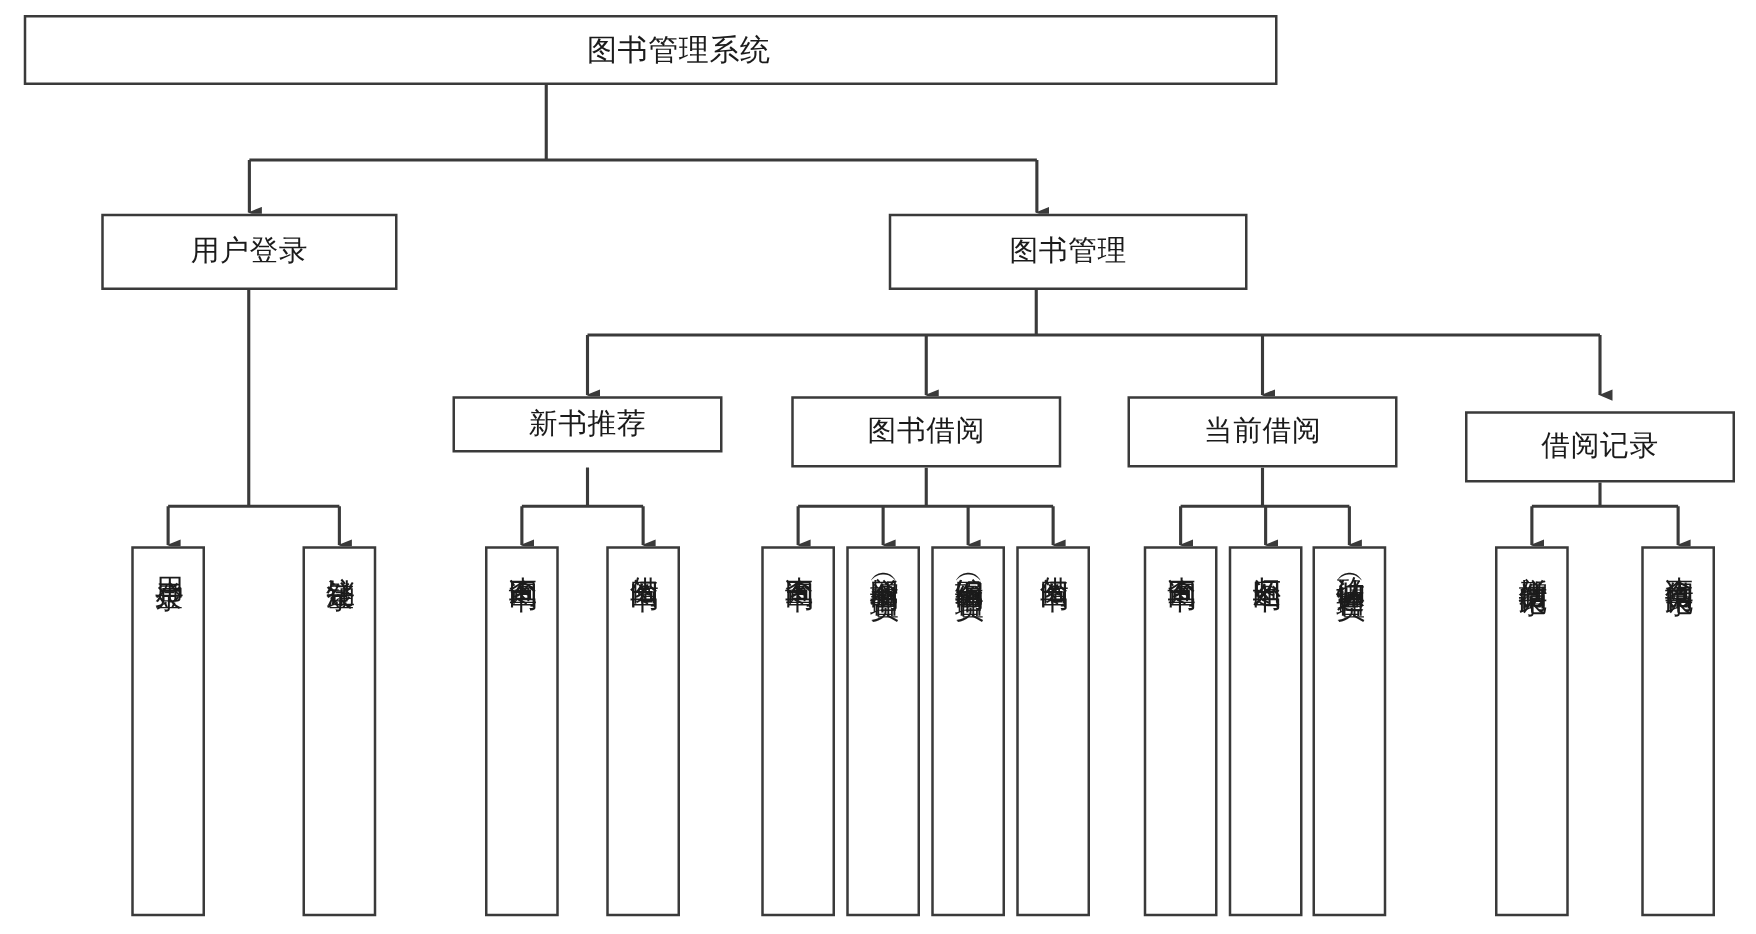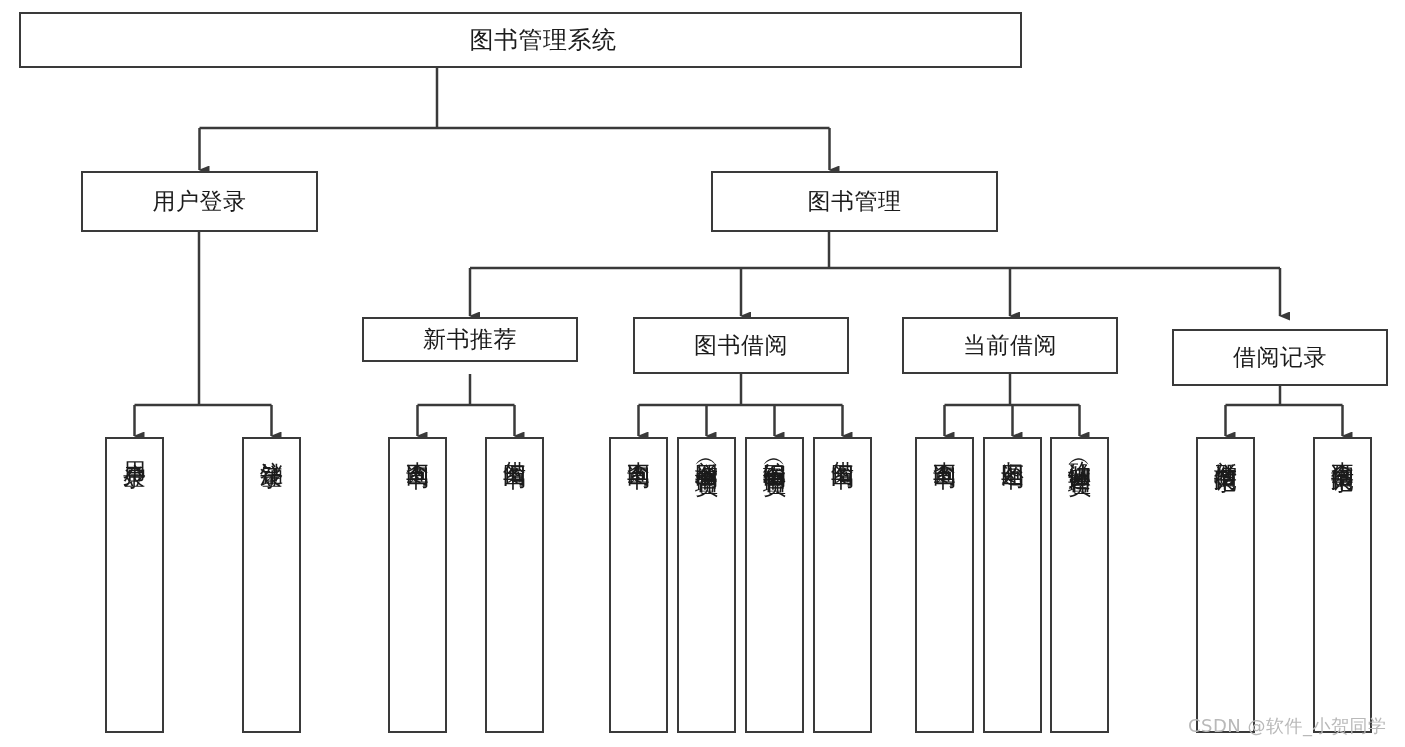--- a/index.html
+++ b/index.html
@@ -176,14 +176,13 @@
         <span class="label">确认归还（管理员）</span>
       </div>
       <div class="node vertical" style="left: 1196px; top: 437px; width: 59px; height: 296px;">
         <span class="label">新增借阅记录</span>
       </div>
       <div class="node vertical" style="left: 1313px; top: 437px; width: 59px; height: 296px;">
         <span class="label">查询借阅记录</span>
       </div>
     </div>
 
-  <div id="watermark">CSDN @软件_小贺同学</div>
 </div>
 
 </body></html>

